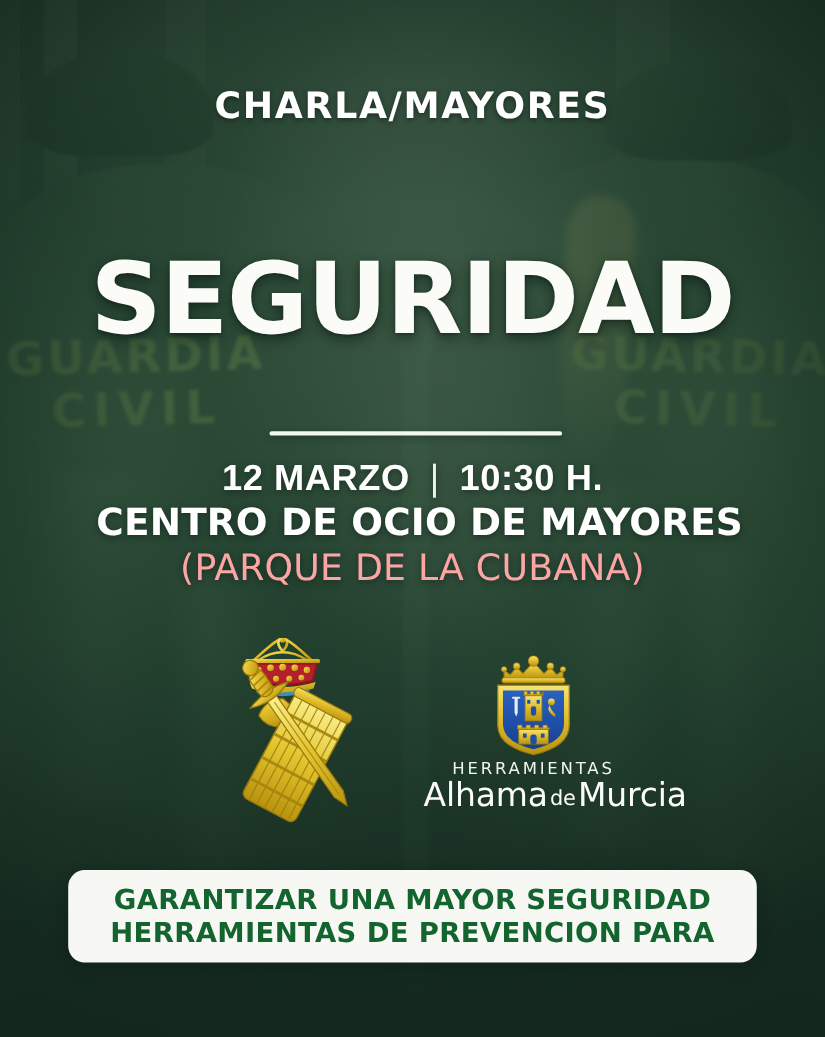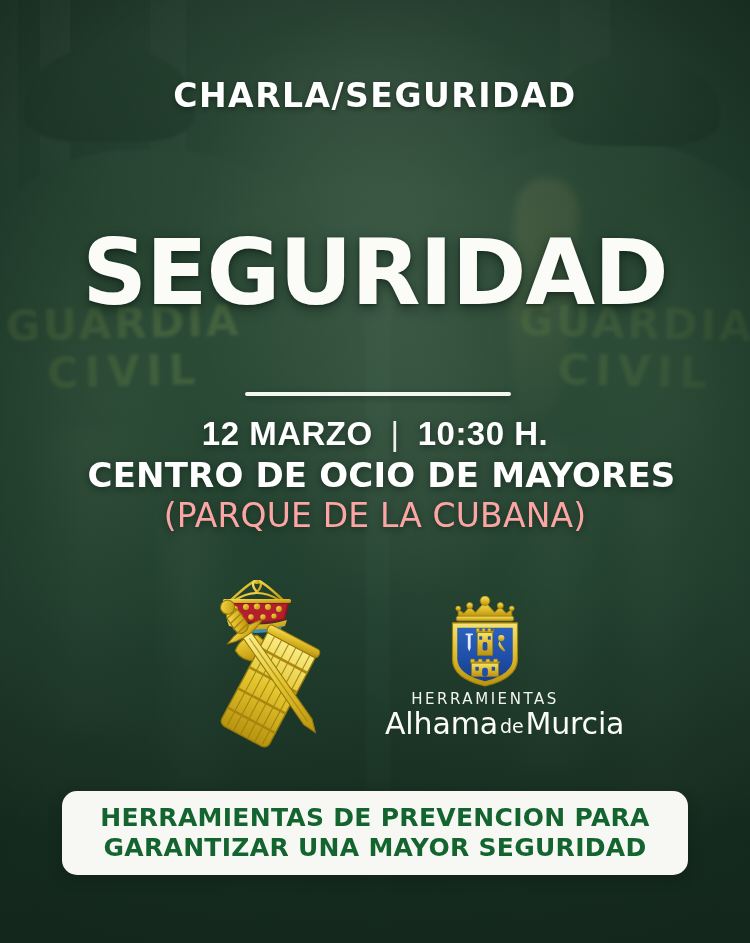--- a/index.html
+++ b/index.html
@@ -391,21 +391,21 @@
     <div>GUARDIA</div>
     <div class="l2">CIVIL</div>
   </div>
 
   <div class="bg-layer bg-grade"></div>
   <div class="bg-layer bg-vignette"></div>
   <div class="bg-bottom"></div>
 
   <div class="content">
 
-    <div class="kicker">CHARLA/SEGURIDAD</div>
+    <div class="kicker">CHARLA/MAYORES</div>
 
     <div class="title-2">SEGURIDAD</div>
 
     <div class="divider"></div>
 
     <div class="when">
       <span>12 MARZO</span><span class="sep">|</span><span>10:30 H.</span>
     </div>
 
     <div class="venue">CENTRO DE OCIO DE MAYORES</div>
@@ -557,19 +557,19 @@
             </g>
           </svg>
         </div>
         <div class="ay-line1">HERRAMIENTAS</div>
         <div class="ay-line2"><span>Alhama</span><span class="de">de</span><span>Murcia</span></div>
       </div>
     </div>
 
     <div class="banner">
       <div class="banner-text">
+        <div>GARANTIZAR UNA MAYOR SEGURIDAD</div>
         <div>HERRAMIENTAS DE PREVENCION PARA</div>
-        <div>GARANTIZAR UNA MAYOR SEGURIDAD</div>
       </div>
     </div>
 
   </div>
 </div>
 
 </body></html>

